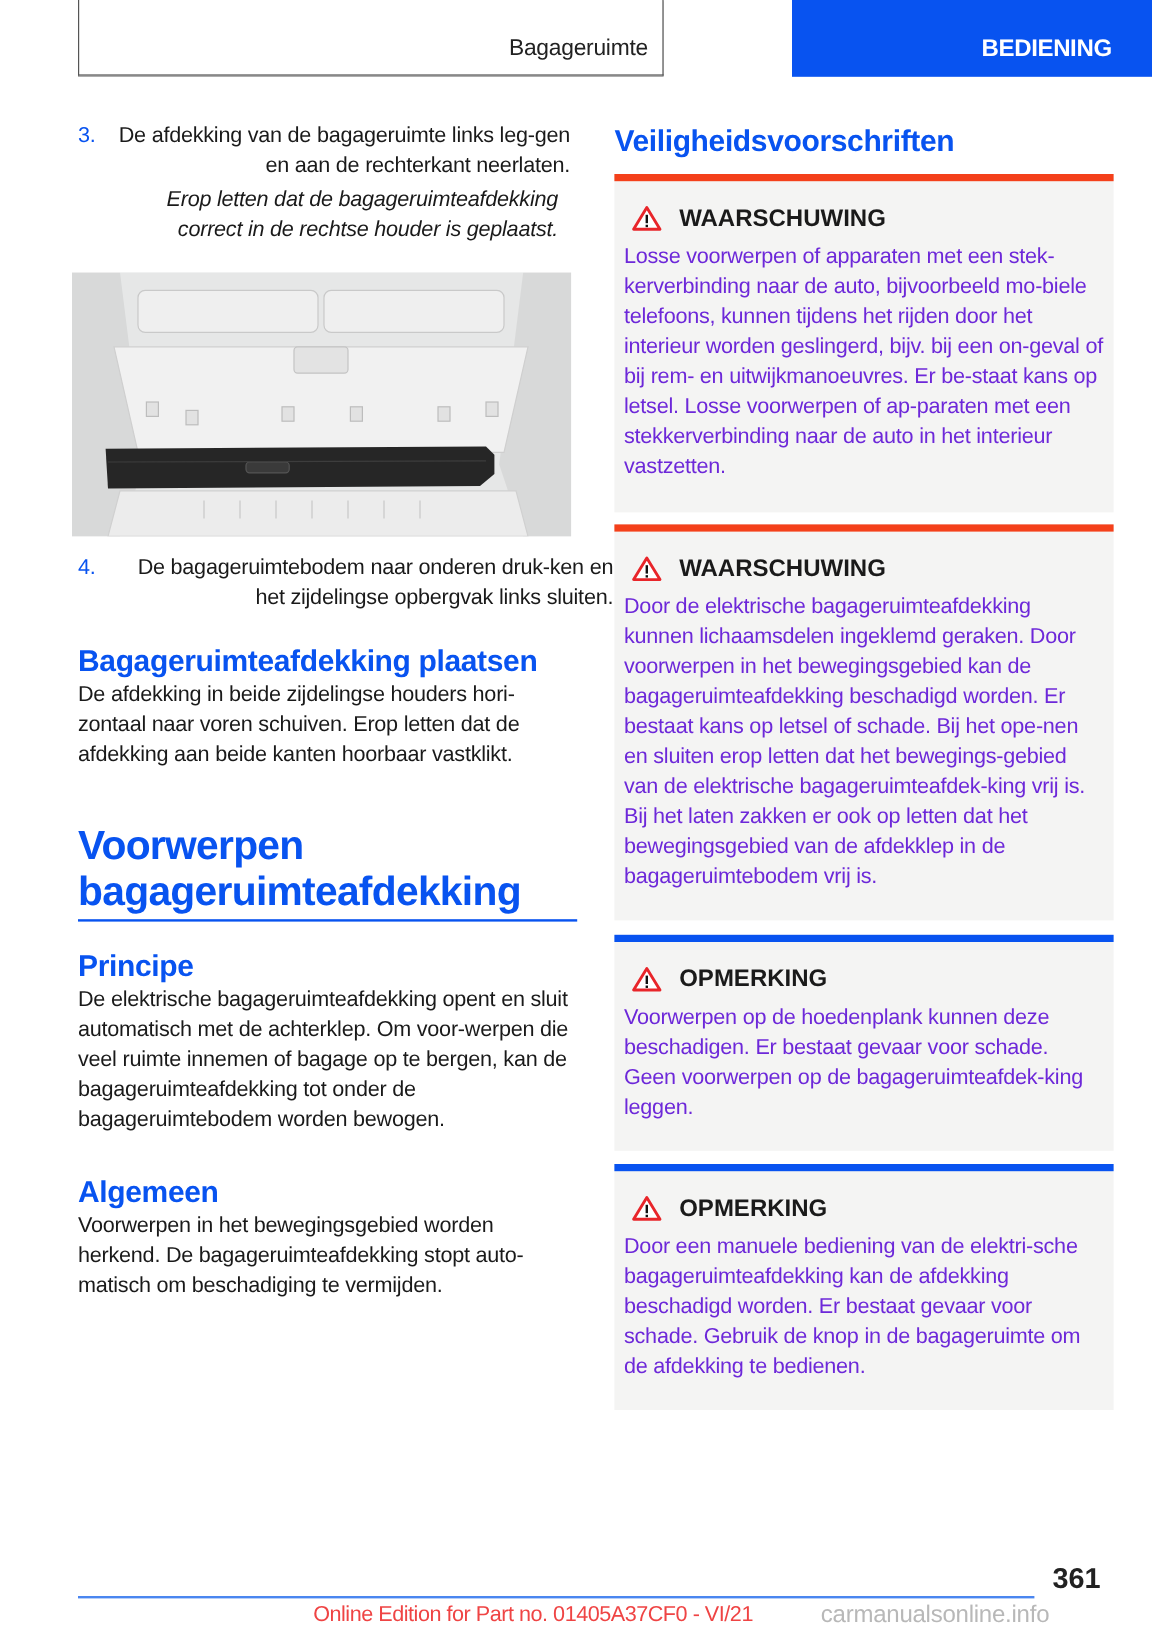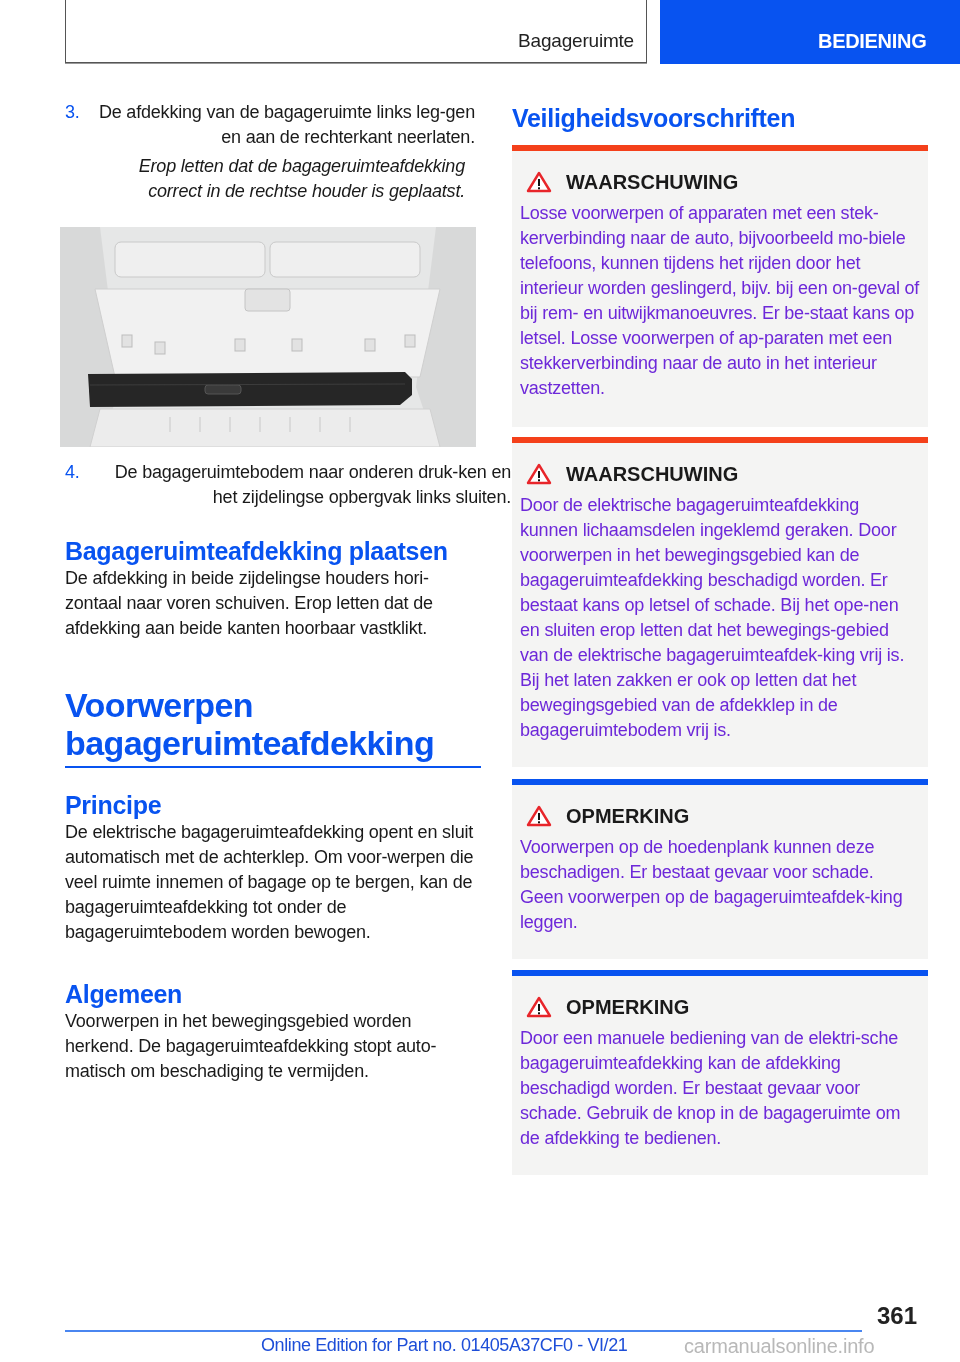--- a/index.html
+++ b/index.html
@@ -1,18 +1,18 @@
 <!DOCTYPE html>
 <html><head>
 <meta charset="utf-8">
 <style>
   html, body { margin:0; padding:0; background:#ffffff; }
   body { width:960px; height:1362px; position:relative; overflow:hidden;
          font-family:"Liberation Sans", "DejaVu Sans", sans-serif; color:#1a1a1a; }
-  .hdr-box { position:absolute; left:65px; top:0; width:582px; height:63px;
+  .hdr-box { position:absolute; left:65px; top:0; width:488px; height:63px;
              border:1px solid #555; border-top:none; box-sizing:border-box; background:#fff;
              box-shadow:0 1px 0 #999; }
   .hdr-section { position:absolute; right:12px; top:30px; font-size:19px; color:#222; letter-spacing:-0.2px; }
   .hdr-tab { position:absolute; left:660px; top:0; width:300px; height:64px; background:#0853f0; }
   .hdr-tab span { position:absolute; left:158px; top:30px; font-size:20px; font-weight:bold; color:#fff; letter-spacing:-0.3px; }
 
   .col-left { position:absolute; left:65px; top:100px; width:416px; }
 
   .step { position:relative; padding-left:30px; font-size:18px; line-height:25px; color:#1a1a1a; letter-spacing:-0.2px; }
   .step .num { position:absolute; left:0; top:0; color:#0853f0; }
@@ -29,21 +29,21 @@
 
   .notice { background:#f4f4f3; border-top:6px solid; box-sizing:border-box; padding:18px 8px 14px 8px; position:absolute; left:512px; width:416px; }
   .notice.warn { border-color:#f4401a; }
   .notice.note { border-color:#0853f0; }
   .notice .title { display:flex; align-items:center; font-weight:bold; font-size:20px; letter-spacing:0; height:26px; margin-bottom:6px; }
   .notice .title svg { width:26px; height:22px; margin-right:14px; margin-left:6px; }
   .notice .body { font-size:18px; line-height:25px; letter-spacing:-0.2px; color:#6d28d9; }
 
   .footer-rule { position:absolute; left:65px; top:1330px; width:797px; height:2px; background:#4a86f0; }
   .page-num { position:absolute; left:877px; top:1302px; font-size:24px; font-weight:bold; color:#222; }
-  .footer-text { position:absolute; left:261px; top:1335px; font-size:18px; color:#1d4ed8; letter-spacing:-0.4px; }
+  .footer-text { position:absolute; left:261px; top:1335px; font-size:18px; color:#ef4444; letter-spacing:-0.4px; }
   .footer-wm { position:absolute; left:684px; top:1335px; font-size:20px; color:#b8b8b8; letter-spacing:-0.2px; }
 </style>
 </head>
 <body>
 
 <div class="hdr-box">
   <span class="hdr-section">Bagageruimte</span>
 </div>
 <div class="hdr-tab">
   <span>BEDIENING</span>

